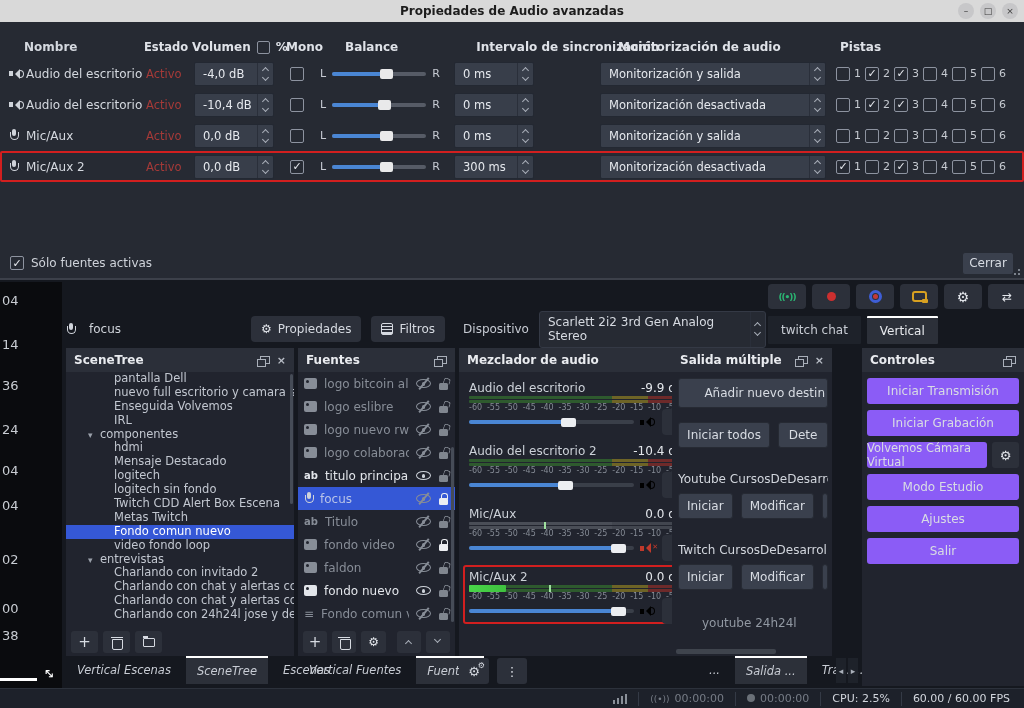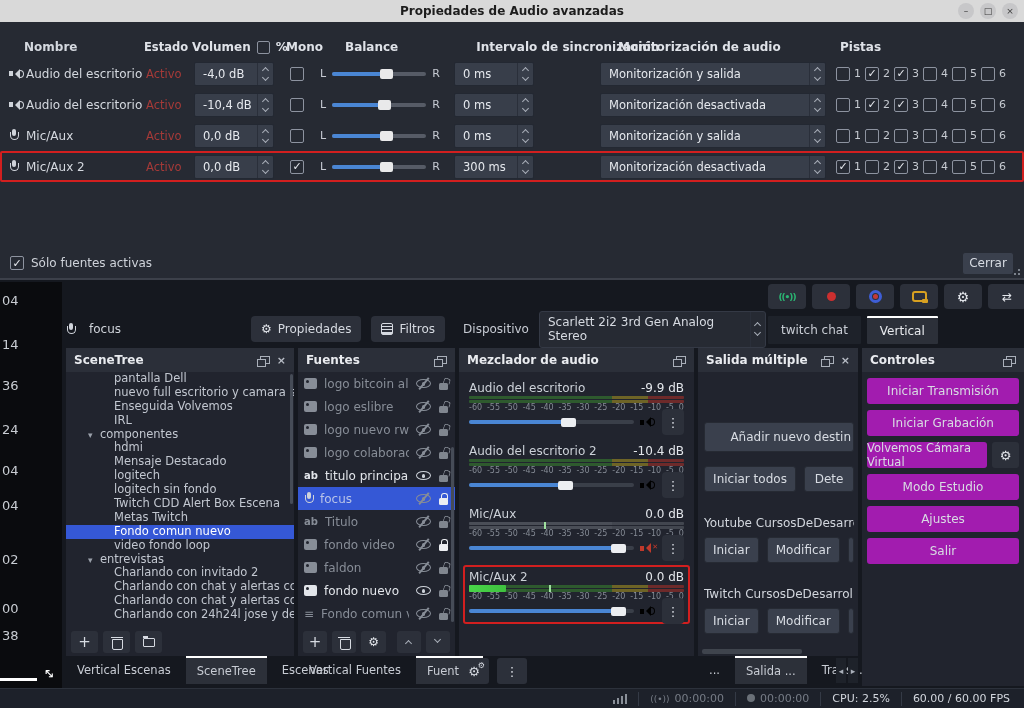--- a/index.html
+++ b/index.html
@@ -122,21 +122,21 @@
   .dock-toolbar{height:28px;display:flex;align-items:center;gap:5px;padding:0 5px;flex:none;background:#21242e;}
   .sqbtn{width:27px;height:22px;background:#2c303a;border-radius:3px;display:flex;align-items:center;justify-content:center;color:#d6dae1;font-size:13px;}
   .ic-trash{position:relative;width:9px;height:11px;}
   .ic-trash::before{content:"";position:absolute;left:0;top:2px;width:9px;height:9px;border:1.3px solid #d6dae1;border-radius:0 0 2px 2px;}
   .ic-trash::after{content:"";position:absolute;left:-1.5px;top:0;width:12px;height:1.5px;background:#d6dae1;}
   .ic-folder{position:relative;width:12px;height:9px;border:1.3px solid #d6dae1;border-radius:1px;}
   .ic-folder::before{content:"";position:absolute;left:-1px;top:-3px;width:5px;height:2px;background:#d6dae1;}
   .ic-plus{font-size:15px;line-height:1;color:#d6dae1;}
 
   .tabbar{position:absolute;top:656px;height:30px;display:flex;align-items:flex-start;gap:4px;}
-  .btab{height:28px;display:flex;align-items:center;padding:0 11px;font-size:11.5px;color:#c8ccd4;white-space:nowrap;}
+  .btab{height:28px;display:flex;align-items:center;padding:0 11px;font-size:11.5px;color:#c8ccd4;white-space:nowrap;font-style:italic;}
   .btab.active{background:#2c3039;border-top:2px solid #ffffff;}
 
   
   .chan{border:2px solid transparent;border-radius:3px;padding:2px 4px;margin-bottom:4px;}
   .chan.hl{border-color:#d21f1f;}
   .ch-head{display:flex;font-size:12px;color:#ccd1d8;height:16px;align-items:center;}
   .ch-db{margin-left:auto;color:#e3e6eb;}
   .meter{display:flex;flex-direction:column;gap:1px;position:relative;}
   .mbar{height:3px;border-radius:1px;}
   .mbar.colored{background:linear-gradient(to right,#2e5a2e 0 66.5%,#6e6426 66.5% 83.3%,#6e2a2a 83.3% 100%);}
@@ -163,21 +163,21 @@
   .mo-dest-name{margin-top:24px;font-size:12px;color:#d2d6dd;white-space:nowrap;overflow:hidden;}
   .mo-dest-btns{display:flex;gap:8px;margin-top:7px;}
   .mo-dest-btns .btn{height:26px;}
   .mo-partial{margin-top:26px;color:#9198a2;font-size:12px;padding-left:24px;white-space:nowrap;overflow:hidden;}
   .hscroll{position:absolute;left:4px;bottom:2px;width:100px;height:5px;background:#3f444d;border-radius:2px;}
   .tab-arrows{position:absolute;left:836px;top:658px;display:flex;gap:2px;}
   .tab-arrows .ar{width:10px;height:25px;display:flex;align-items:center;justify-content:center;color:#aab0ba;font-size:9px;background:#1e222a;}
 
   
   .ctl-body{padding:6px 5px;display:flex;flex-direction:column;gap:6px;}
-  .ctl-body .btn{height:26px;background:#a21caf;border:none;}
+  .ctl-body .btn{height:26px;background:#8b5cf6;border:none;}
   .ctl-vc{display:flex;gap:5px;}
   .ctl-vc .btn{flex:1;}
   .ctl-gearbtn{width:27px;height:26px;background:#2c303a;border-radius:3px;color:#e3e6eb;font-size:13px;display:flex;align-items:center;justify-content:center;flex:none;}
 
   
   .statusbar{position:absolute;left:0;bottom:0;width:100%;height:20px;background:#1d212a;border-top:1px solid #2c313b;display:flex;align-items:center;justify-content:flex-end;font-size:11px;color:#767c86;padding-right:14px;}
   .sep{width:1px;height:14px;background:#343a46;margin:0 11px;}
   .sigbars{display:flex;align-items:flex-end;gap:1.5px;height:11px;}
   .sigbars i{width:2.5px;background:#8a9099;display:block;}
   .st-bright{color:#d2d6dd;}
@@ -906,21 +906,21 @@
 </div>
 <div class="mix-tools">
   <div class="sqbtn">
       <span class="gear-adv">⚙<i>⚙</i></span>
     </div>
   <div class="sqbtn">
       <span>⋮</span>
     </div>
 </div>
 
-<div class="panel" style="left:698px;width:160px;height:308px;gap:44px;">
+<div class="panel" style="left:672px;width:160px;height:308px;">
   <div class="panel-title">
     <span>Salida múltiple</span>
     <span class="ptools">
       <span class="float-ic"></span>
       <span class="close-ic">×</span>
     </span>
   </div>
   <div class="panel-body">
     <div class="mo-body">
       <div class="btn mo-add">Añadir nuevo destin</div>

